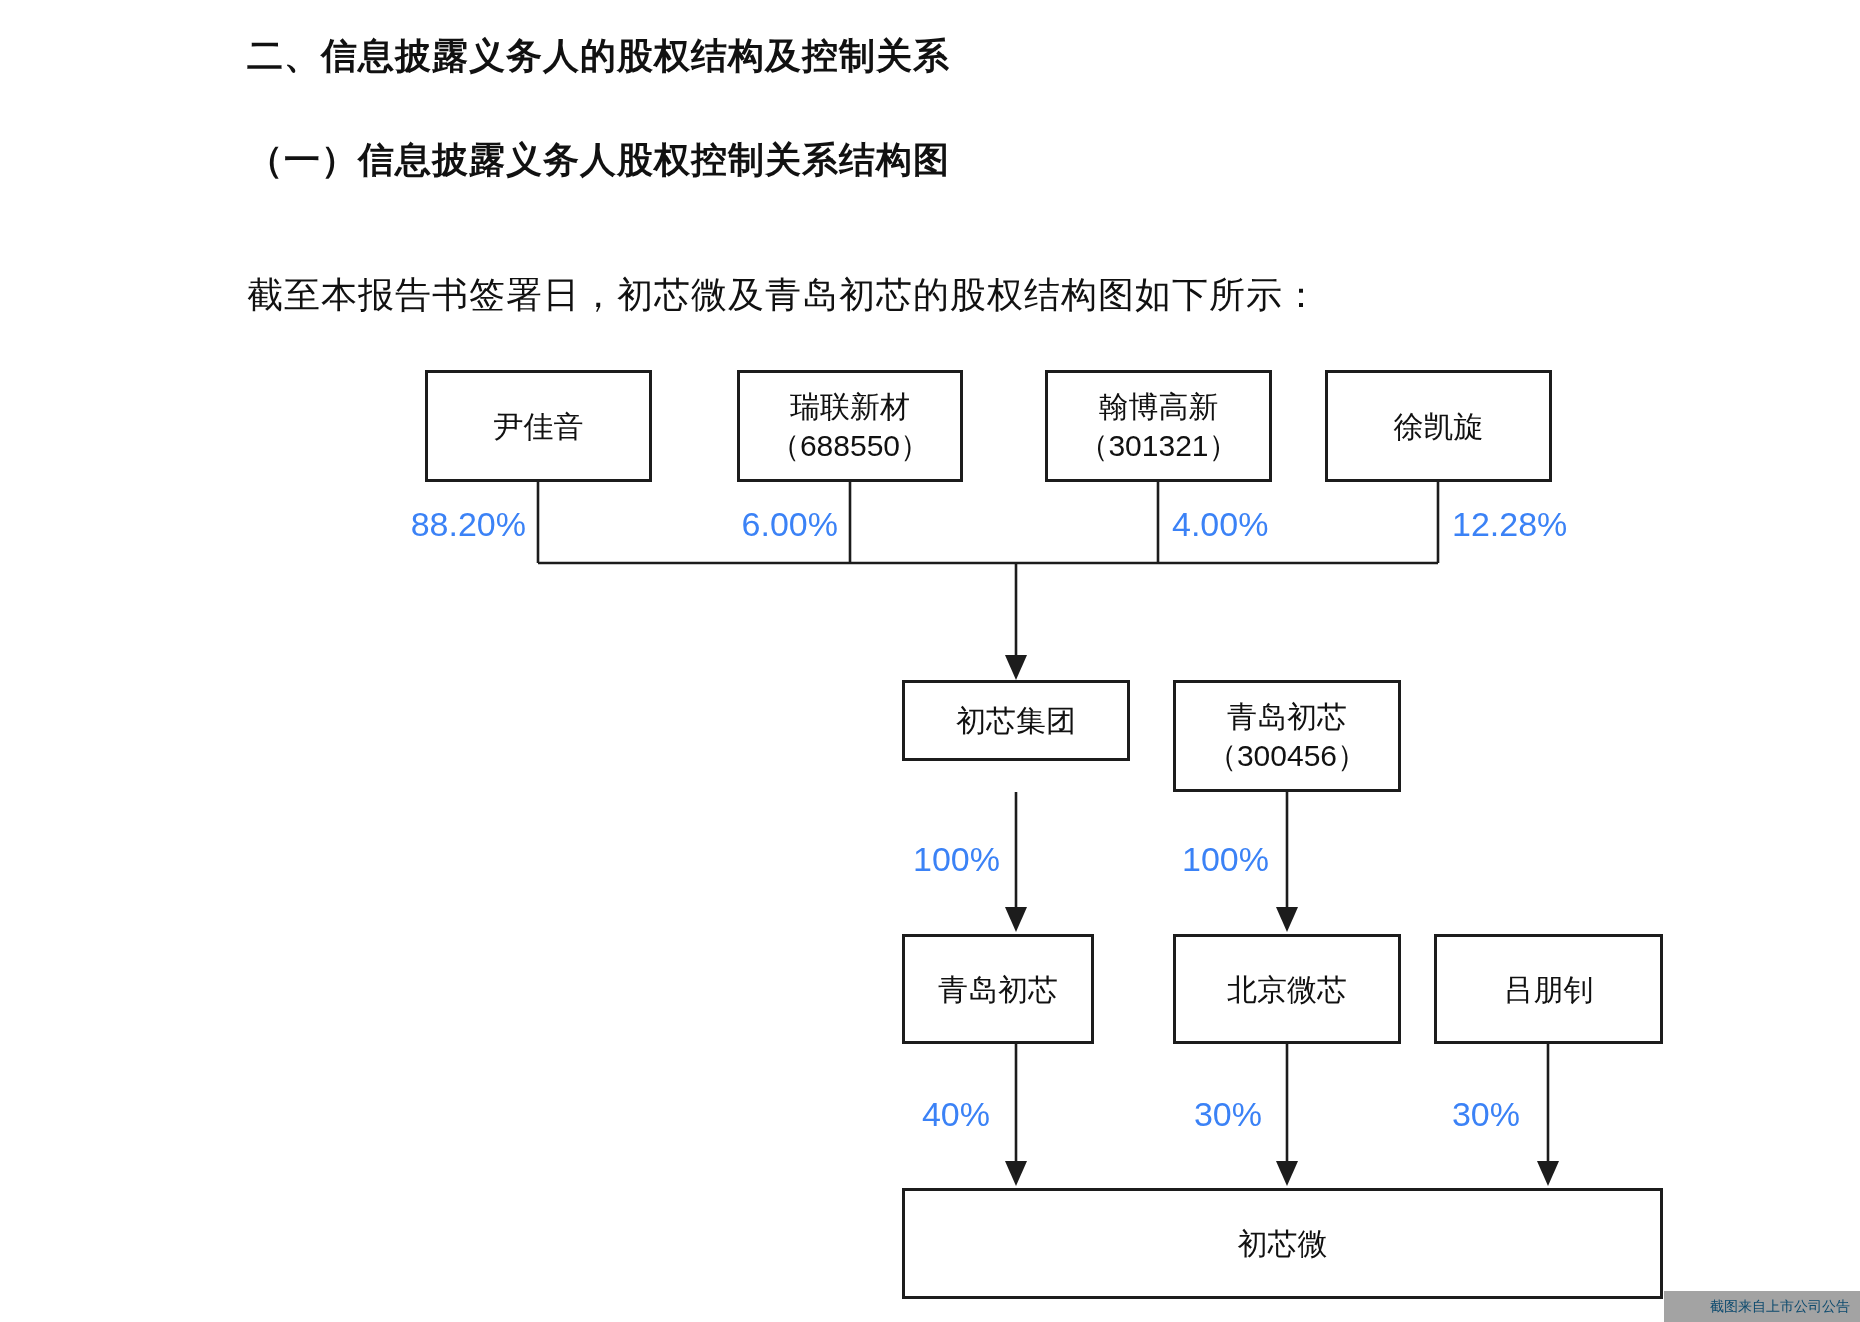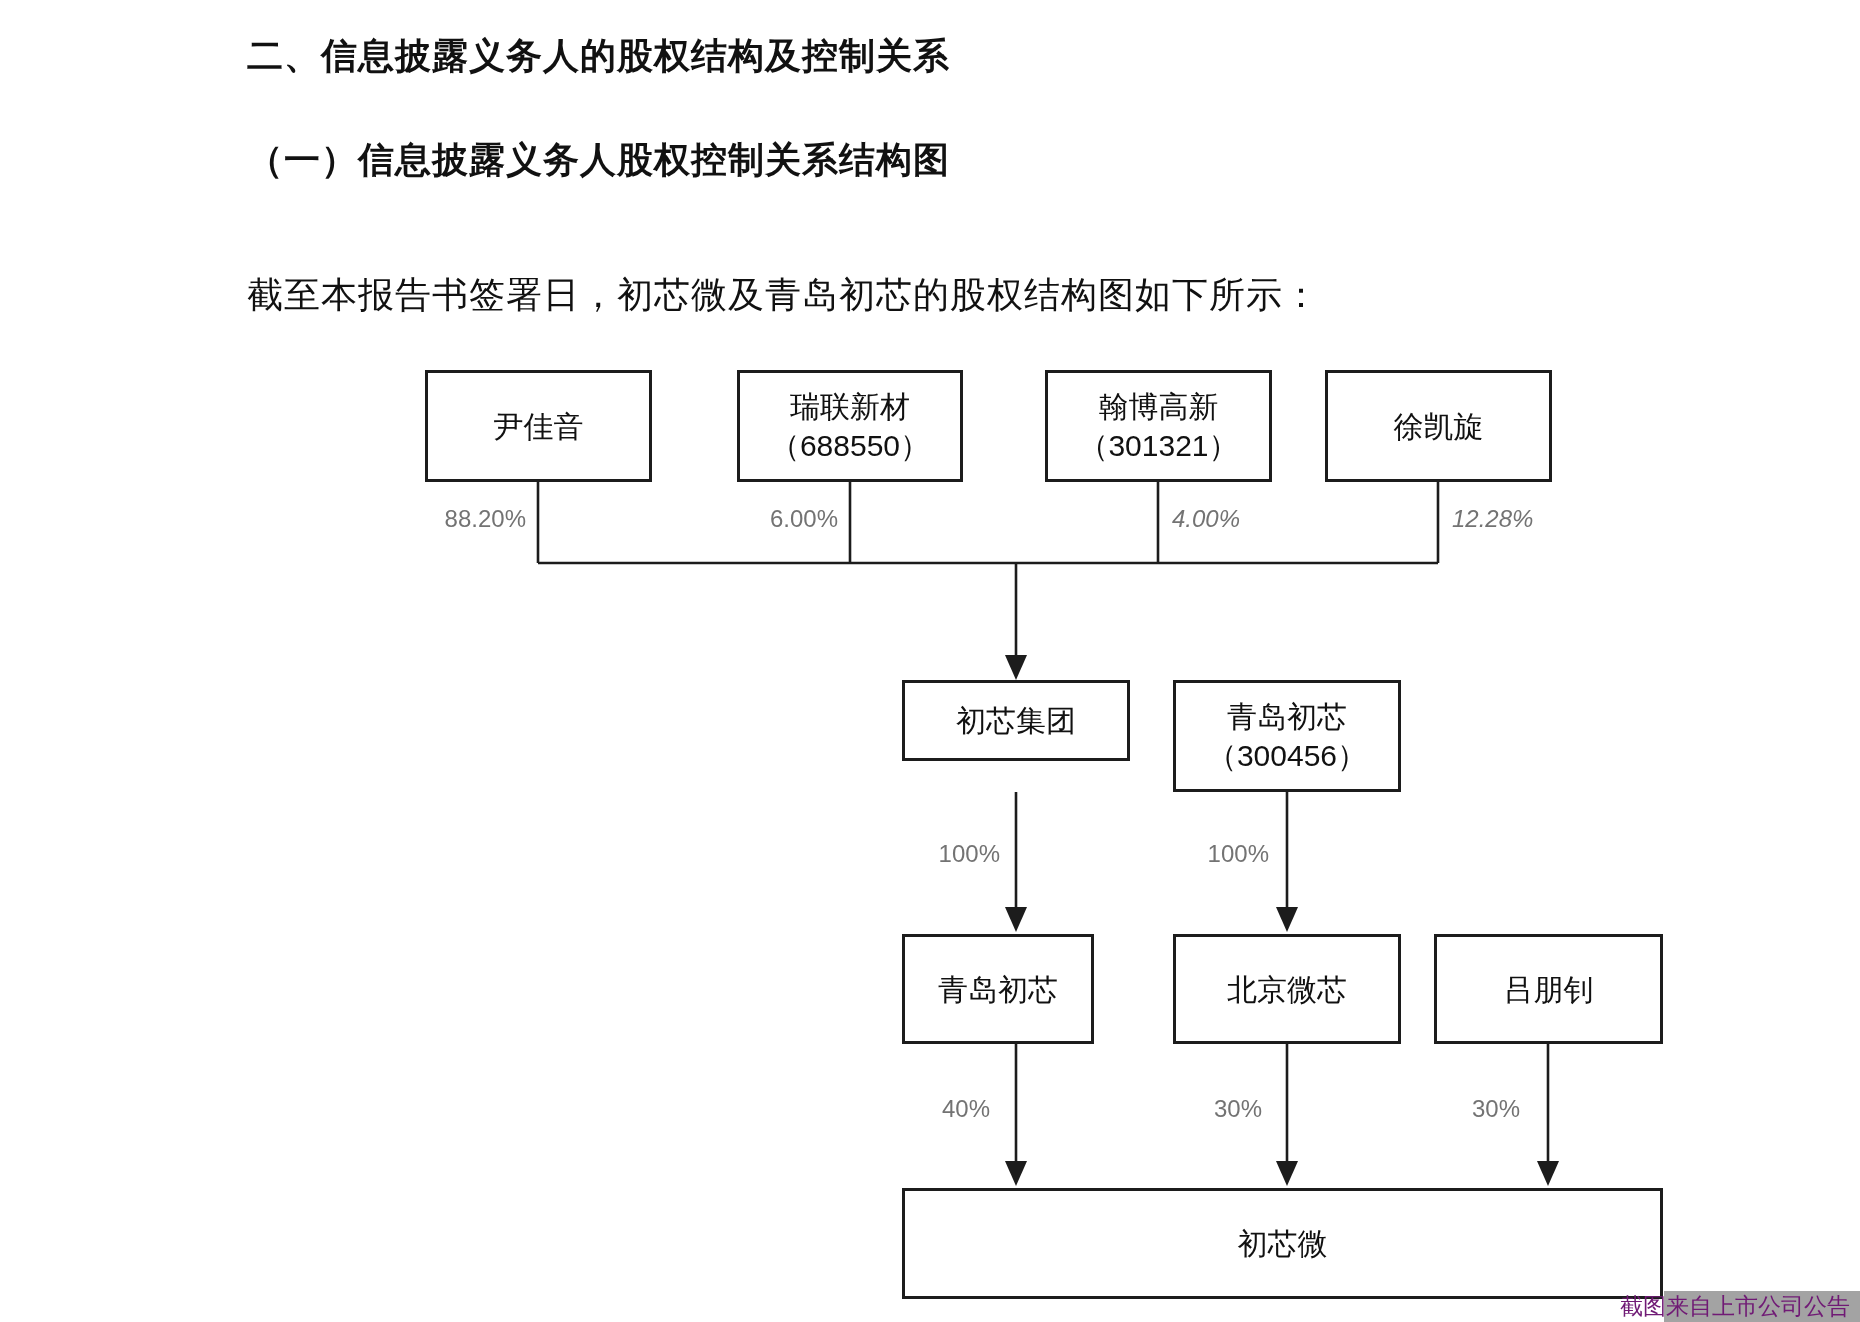--- a/index.html
+++ b/index.html
@@ -42,42 +42,42 @@
     flex-direction: column;
     align-items: center;
     justify-content: center;
     text-align: center;
     font-size: 30px;
     line-height: 1.3;
     color: #111;
   }
   .pct {
     position: absolute;
-    font-size: 24px;
-    color: #737373;
+    font-size: 34px;
+    color: #3b82f6;
     white-space: nowrap;
   }
   .pct.right-align { text-align: right; }
-  .pct.left-align { text-align: left; font-style: italic; }
+  .pct.left-align { text-align: left; }
   .watermark {
     position: absolute;
     right: 0;
     bottom: 0;
     height: 31px;
     width: 196px;
     background: #a3a3a3;
     display: flex;
     align-items: center;
     justify-content: flex-end;
     padding-right: 10px;
     box-sizing: border-box;
   }
   .watermark span {
-    color: #701a75;
-    font-size: 23px;
+    color: #0c4a6e;
+    font-size: 14px;
     white-space: nowrap;
   }
 </style>
 </head>
 <body>
 
 <div class="page">
 
   <div class="doc-heading" style="left:247px; top:32px;">二、信息披露义务人的股权结构及控制关系</div>
 

